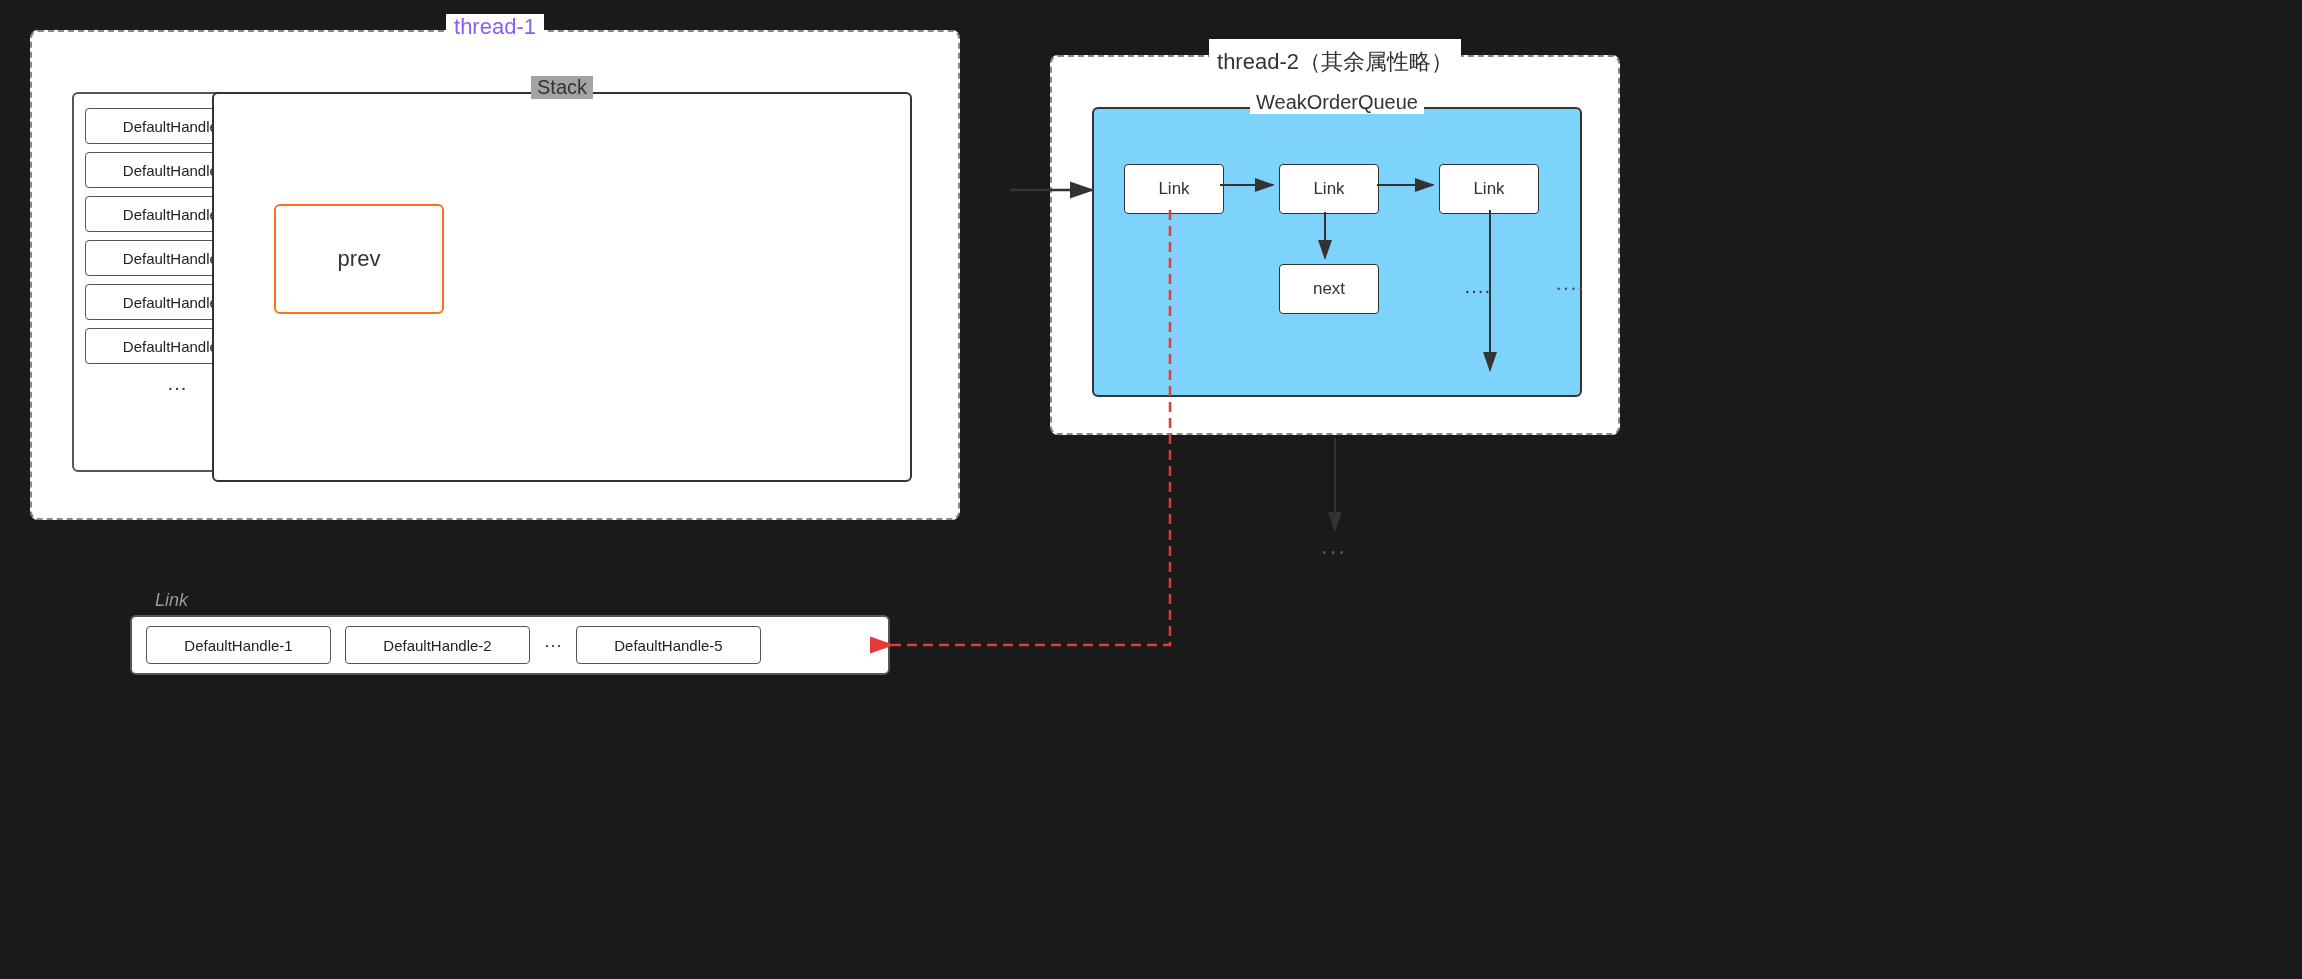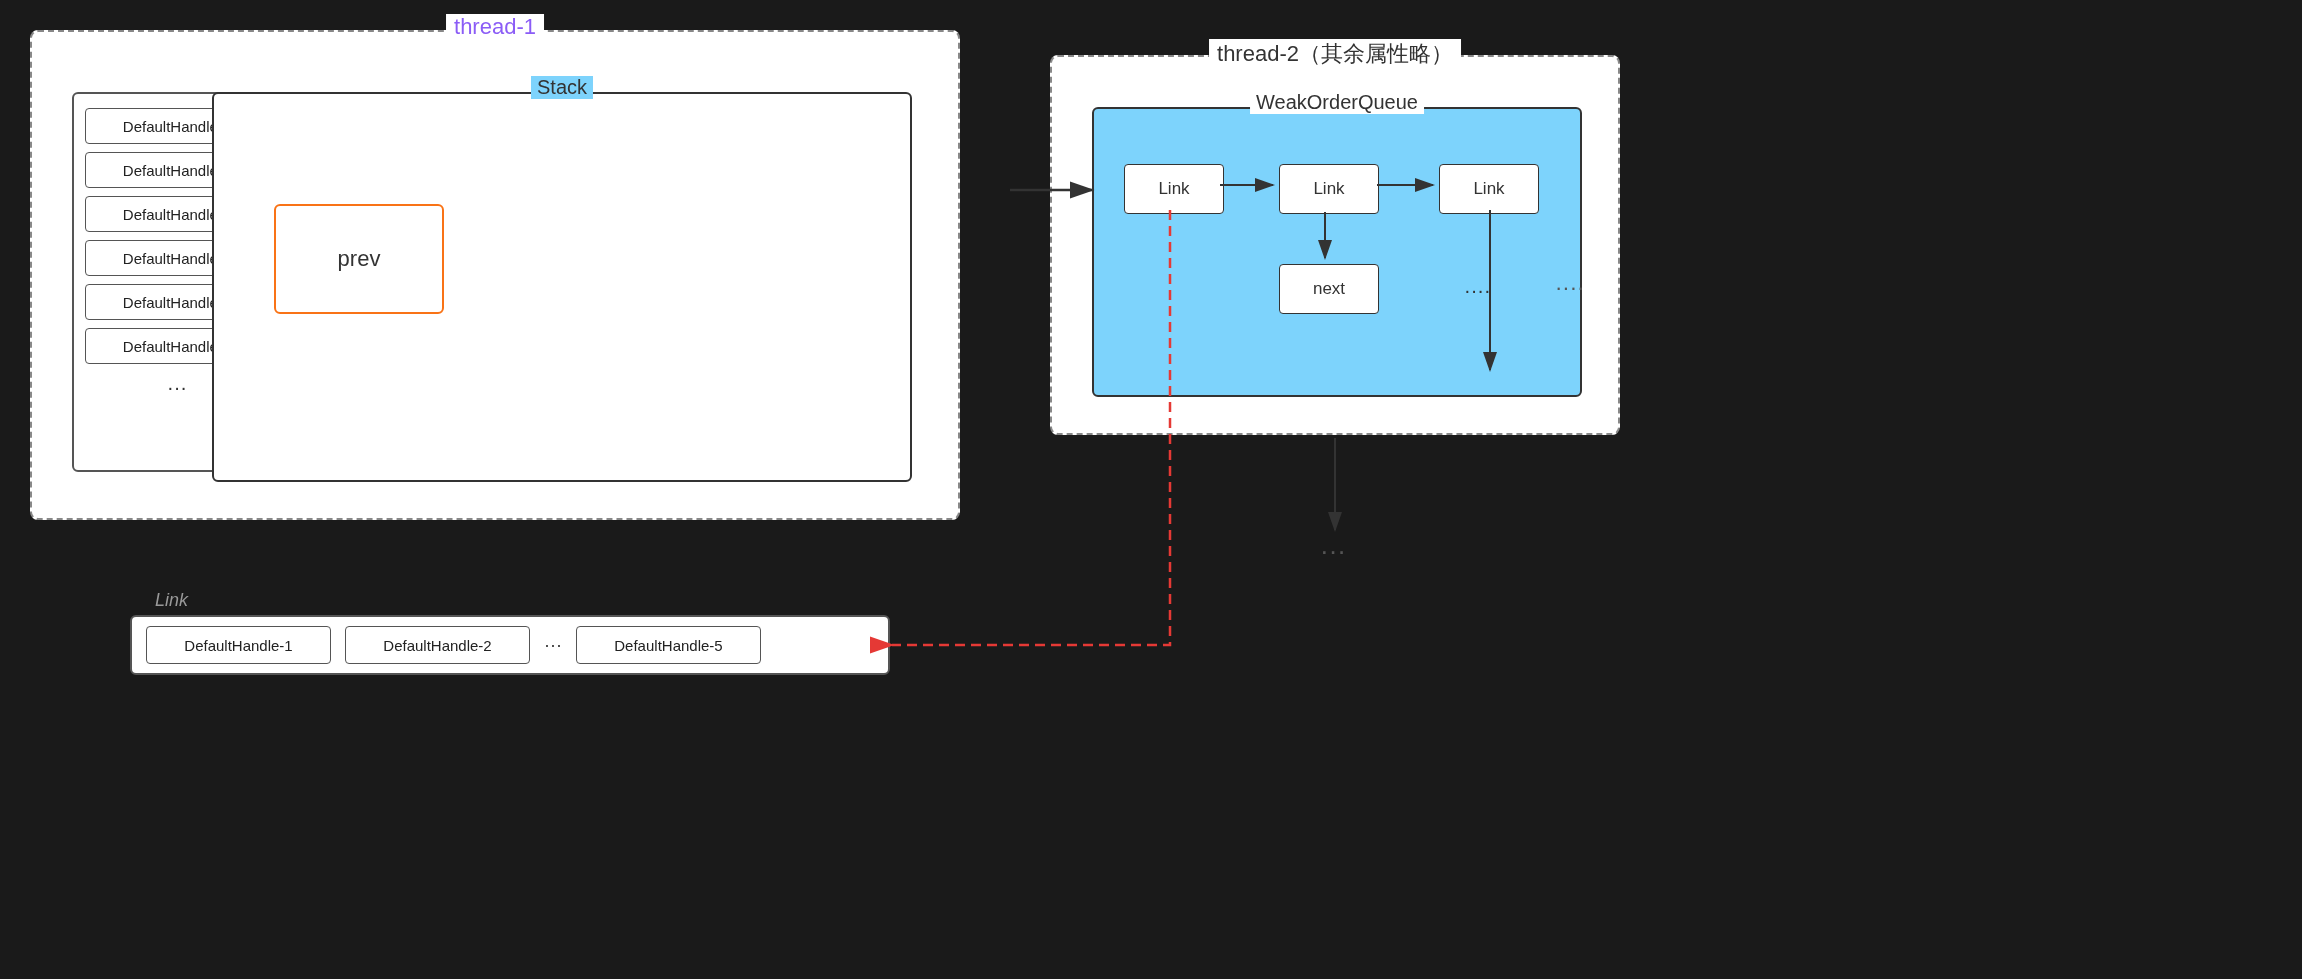--- a/index.html
+++ b/index.html
@@ -52,21 +52,21 @@
       border-radius: 6px;
       background: #fff;
     }
     .stack-label {
       position: absolute;
       top: -18px;
       left: 50%;
       transform: translateX(-50%);
       font-size: 20px;
       color: #333;
-      background: #7dd3fc;
+      background: #a3a3a3;
       padding: 0 6px;
     }
 
     
     .handles-list {
       position: absolute;
       top: 60px;
       left: 40px;
       width: 210px;
       height: 380px;
@@ -160,21 +160,21 @@
       background: #fff;
     }
     .thread2-label {
       position: absolute;
       top: -18px;
       left: 50%;
       transform: translateX(-50%);
       font-size: 22px;
       color: #333;
       background: #fff;
-      padding: 0 8px;
+      padding: 8px 8px;
       white-space: nowrap;
     }
 
     
     .woq-box {
       position: absolute;
       top: 50px;
       left: 40px;
       width: 490px;
       height: 290px;

